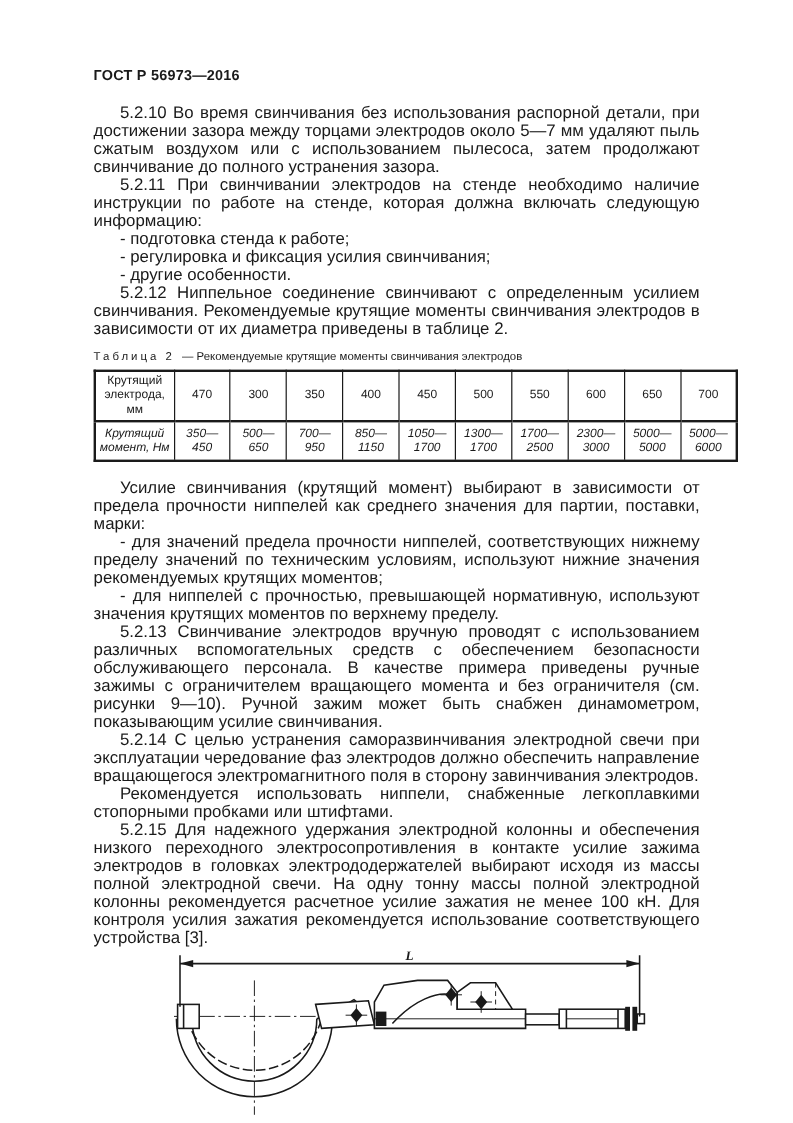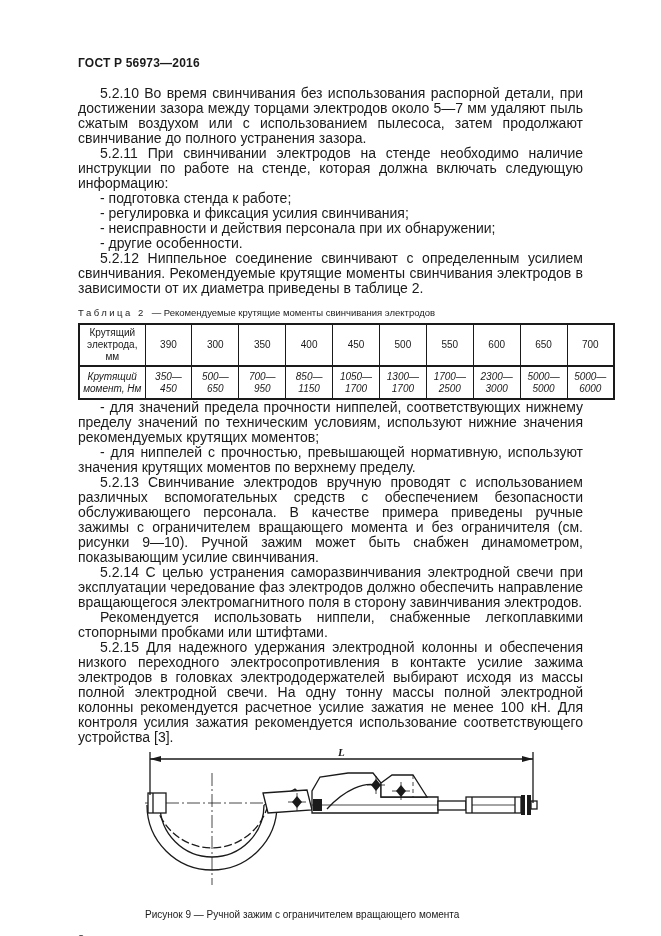--- a/index.html
+++ b/index.html
@@ -34,39 +34,38 @@
 <div class="page">
   <div class="content">
 
     <div class="doc-header">ГОСТ Р 56973—2016</div>
 
     <p class="para mt-first">5.2.10 Во время свинчивания без использования распорной детали, при достижении зазора между торцами электродов около 5—7 мм удаляют пыль сжатым воздухом или с использованием пылесоса, затем продолжают свинчивание до полного устранения зазора.</p>
     <p class="para">5.2.11 При свинчивании электродов на стенде необходимо наличие инструкции по работе на стенде, которая должна включать следующую информацию:</p>
 
     <p class="para">- подготовка стенда к работе;</p>
     <p class="para">- регулировка и фиксация усилия свинчивания;</p>
-    <p class="para">- неисправности и действия персонала при их обнаружении;</p>
     <p class="para">- другие особенности.</p>
 
     <p class="para">5.2.12 Ниппельное соединение свинчивают с определенным усилием свинчивания. Рекомендуемые крутящие моменты свинчивания электродов в зависимости от их диаметра приведены в таблице 2.</p>
 
     <section class="table-block">
       <p class="table-caption"><span class="tcap-label">Таблица 2</span><span class="tcap-rest">— Рекомендуемые крутящие моменты свинчивания электродов</span></p>
       <table class="torque">
         <colgroup>
             <col class="c0">
             <col span="10">
           </colgroup>
         <tbody>
           <tr class="hdr">
             <td>
                 <span class="cl">Крутящий</span>
                 <span class="cl">электрода, мм</span>
               </td>
-            <td>390</td>
+            <td>470</td>
             <td>300</td>
             <td>350</td>
             <td>400</td>
             <td>450</td>
             <td>500</td>
             <td>550</td>
             <td>600</td>
             <td>650</td>
             <td>700</td>
           </tr>
@@ -113,20 +112,21 @@
               </td>
             <td>
                 <span class="cl">5000—</span>
                 <span class="cl">6000</span>
               </td>
           </tr>
         </tbody>
       </table>
     </section>
 
+    <p class="para after-table">Усилие свинчивания (крутящий момент) выбирают в зависимости от предела прочности ниппелей как среднего значения для партии, поставки, марки:</p>
     <p class="para">- для значений предела прочности ниппелей, соответствующих нижнему пределу значений по техническим условиям, используют нижние значения рекомендуемых крутящих моментов;</p>
     <p class="para">- для ниппелей с прочностью, превышающей нормативную, используют значения крутящих моментов по верхнему пределу.</p>
     <p class="para">5.2.13 Свинчивание электродов вручную проводят с использованием различных вспомогательных средств с обеспечением безопасности обслуживающего персонала. В качестве примера приведены ручные зажимы с ограничителем вращающего момента и без ограничителя (см. рисунки 9—10). Ручной зажим может быть снабжен динамометром, показывающим усилие свинчивания.</p>
     <p class="para">5.2.14 С целью устранения саморазвинчивания электродной свечи при эксплуатации чередование фаз электродов должно обеспечить направление вращающегося электромагнитного поля в сторону завинчивания электродов.</p>
     <p class="para">Рекомендуется использовать ниппели, снабженные легкоплавкими стопорными пробками или штифтами.</p>
     <p class="para">5.2.15 Для надежного удержания электродной колонны и обеспечения низкого переходного электросопротивления в контакте усилие зажима электродов в головках электрододержателей выбирают исходя из массы полной электродной свечи. На одну тонну массы полной электродной колонны рекомендуется расчетное усилие зажатия не менее 100 кН. Для контроля усилия зажатия рекомендуется использование соответствующего устройства [3].</p>
 
     <figure class="fig">
       <svg width="400" height="152" viewBox="0 0 400 152" xmlns="http://www.w3.org/2000/svg">
 

